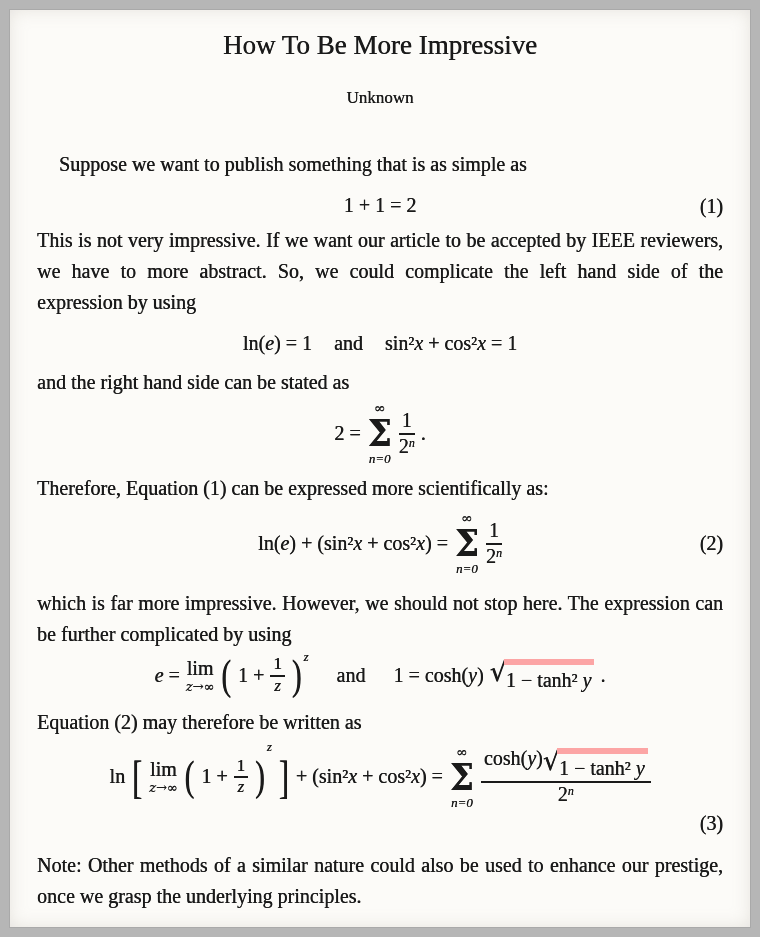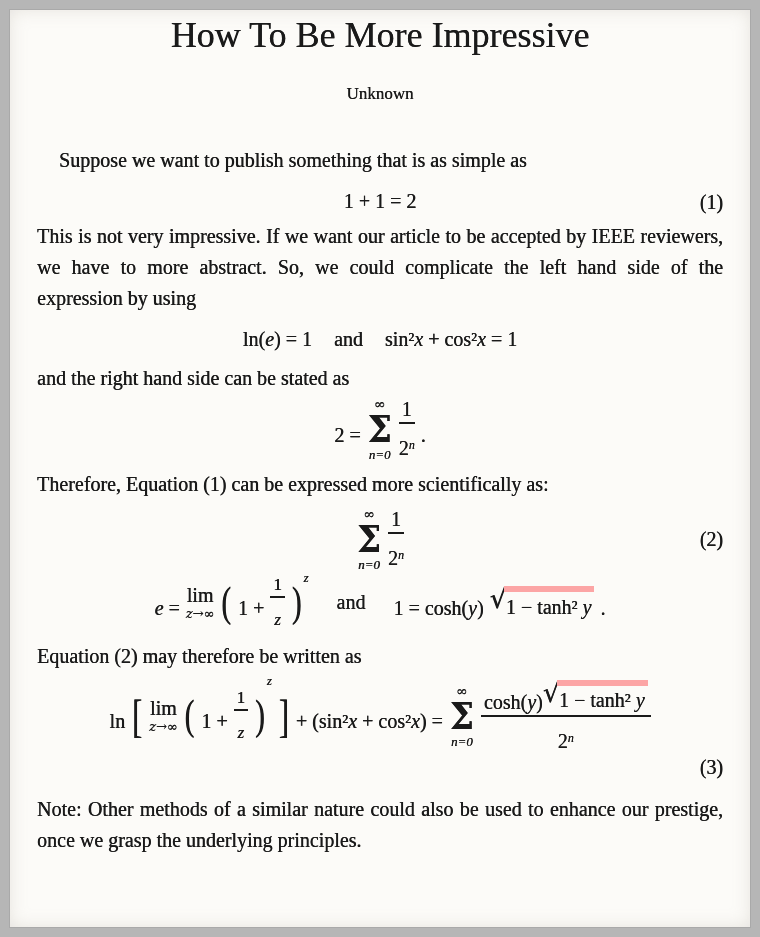--- a/index.html
+++ b/index.html
@@ -8,21 +8,21 @@
     border:9px solid #b6b6b6;
     box-shadow:inset 0 0 0 1px #a9a9a9, inset 0 0 18px rgba(160,150,140,.25);
     background:#fcfbf8;overflow:hidden;position:relative;
   }
   .inner{
     padding:0 28px;color:#1a1a1a;
     font-family:"Liberation Serif", serif;
     font-size:20px;
     text-shadow:0.35px 0 0 currentColor;
   }
-  .title{margin-top:5px;text-align:center;font-size:36px;line-height:1.2;}
+  .title{margin-top:20px;text-align:center;font-size:27px;line-height:1.2;}
   .author{margin-top:27px;text-align:center;font-size:17px;font-weight:normal;}
   p{margin:0;line-height:31px;text-align:justify;}
   .p1{margin-top:41px;text-indent:22px;text-align:left;}
   .p2{margin-top:7px;}
   .p3{margin-top:11px;text-align:left;}
   .p4{margin-top:8px;text-align:left;}
   .p5{margin-top:13px;}
   .p6{margin-top:11px;text-align:left;}
   .note{margin-top:15px;}
   .note-label{font-weight:normal;}
@@ -32,30 +32,30 @@
   .eq1row{margin-top:13px;}
   .pairrow{margin-top:13px;}
   .sumrow{margin-top:3px;}
   .eq2row{margin-top:7px;}
   .limrow{margin-top:5px;}
   .eq3row{margin-top:7px;}
   .eqnorow{text-align:right;margin-top:2px;line-height:1.2;}
   .eqno{position:absolute;right:0;top:50%;transform:translateY(-50%);}
   .it{font-style:italic;}
   .rm{font-style:normal;}
-  .grp{white-space:pre;margin-top:12px;}
+  .grp{white-space:pre;}
   .andw{margin:0 22px;}
   .ml{display:inline-flex;align-items:center;gap:6px;vertical-align:middle;}
   .bigop{display:inline-flex;flex-direction:column;align-items:center;line-height:1;margin:0 1px;}
   .opsup{font-size:14px;line-height:1;font-family:"DejaVu Serif",serif;}
   .sigma{font-size:34px;line-height:1;font-weight:bold;transform:scaleY(1.12);font-family:"DejaVu Serif",serif;margin:1px 0;}
   .opsub{font-size:13px;line-height:1;font-style:italic;margin-top:1px;}
   .frac{display:inline-flex;flex-direction:column;align-items:center;line-height:1.15;vertical-align:middle;}
   .frac .num{border-bottom:2px solid #1a1a1a;padding:0 3px 1px;}
-  .frac .den{padding-top:13px;text-align:center;}
+  .frac .den{padding-top:0;text-align:center;}
   .frac .num.cmp{display:flex;align-items:flex-start;justify-content:center;}
   .fsmall{font-size:17px;line-height:1.1;}
   .dsup{font-size:12px;font-style:italic;line-height:0;vertical-align:6px;}
   .lim{display:inline-flex;flex-direction:column;align-items:center;}
   .limw{line-height:1;}
   .limsub{font-size:13px;font-style:italic;line-height:1;margin-top:2px;font-family:"DejaVu Serif",serif;}
   .gp{font-size:29px;line-height:1;transform:scaleY(1.45);padding:0 1px;display:inline-block;}
   .gb{font-size:30px;line-height:1;transform:scaleY(1.55);padding:0 1px;display:inline-block;}
   .pexp{font-size:13px;font-style:italic;align-self:flex-start;position:relative;top:-6px;margin-left:-5px;}
   .sqrt{display:inline-flex;align-items:flex-start;}
@@ -99,33 +99,35 @@
           <span class="den rm"><span>2</span><span class="dsup">n</span></span>
         </span>
         <span class="grp rm">.</span>
       </span>
     </div>
 
     <p class="p4">Therefore, Equation (1) can be expressed more scientifically as:</p>
 
     <div class="eqrow eq2row">
       <span class="ml">
+        <span class="grp"><span class="rm">ln(</span><span class="it">e</span><span class="rm">) + (sin²</span><span class="it">x</span><span class="rm"> + cos²</span><span class="it">x</span><span class="rm">) =</span></span>
         <span class="bigop">
           <span class="opsup">∞</span>
           <span class="sigma">Σ</span>
           <span class="opsub">n=0</span>
         </span>
         <span class="frac">
           <span class="num rm">1</span>
           <span class="den rm"><span>2</span><span class="dsup">n</span></span>
         </span>
       </span>
       <span class="eqno">(2)</span>
     </div>
 
+    <p class="p5">which is far more impressive.  However, we should not stop here.  The expression can be further complicated by using</p>
 
     <div class="eqrow limrow">
       <span class="ml">
         <span class="grp"><span class="it">e</span><span class="rm"> =</span></span>
         <span class="lim">
           <span class="limw rm">lim</span>
           <span class="limsub">z→∞</span>
         </span>
         <span class="gp rm">(</span>
         <span class="grp rm">1 +</span>

